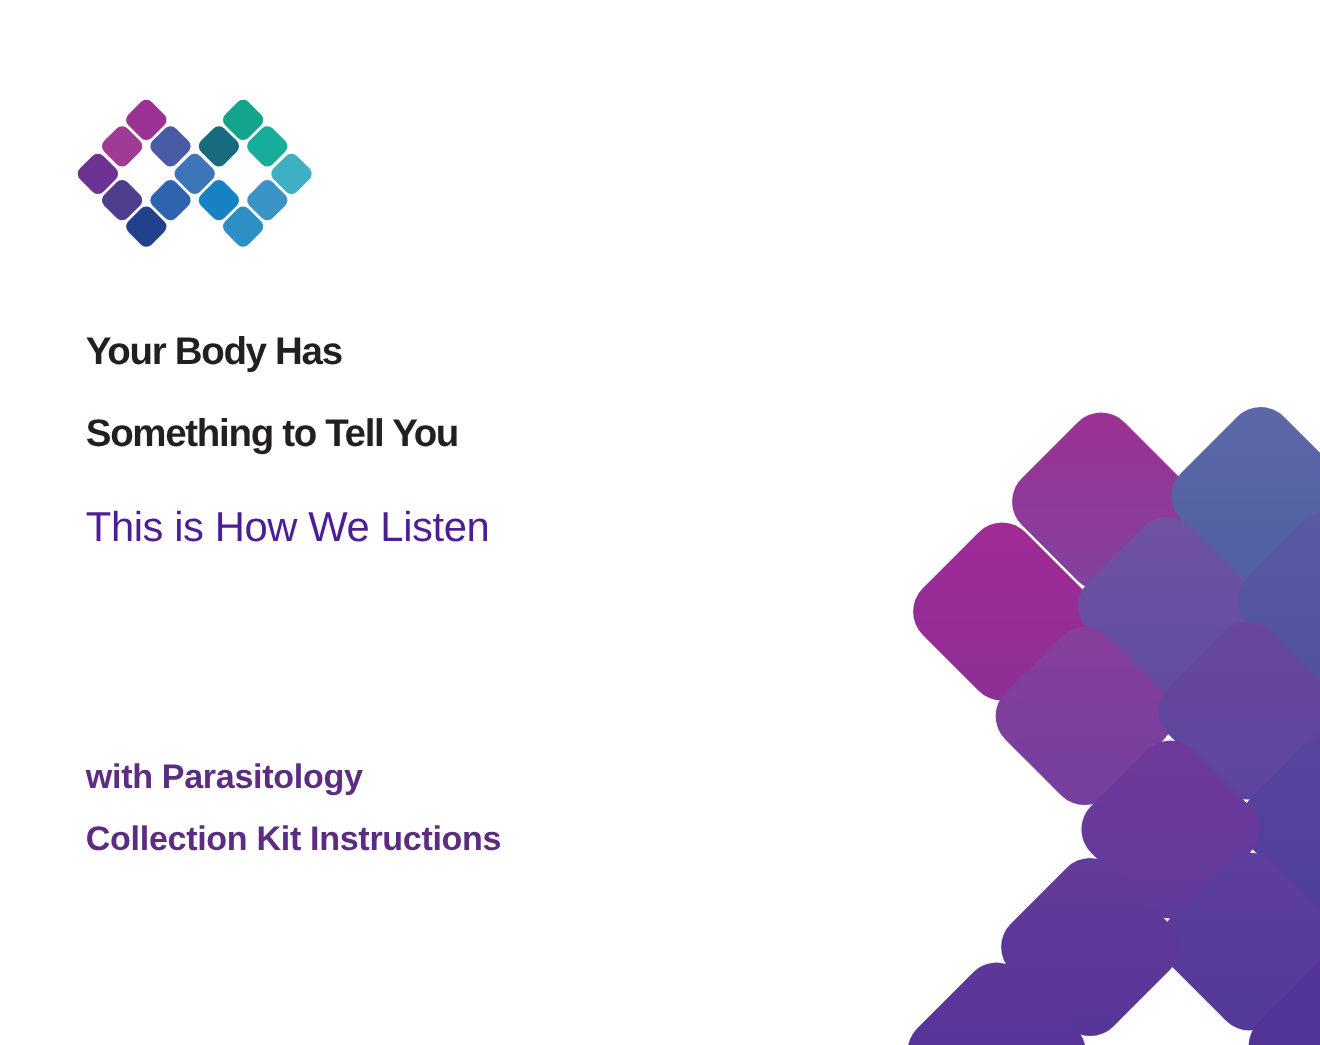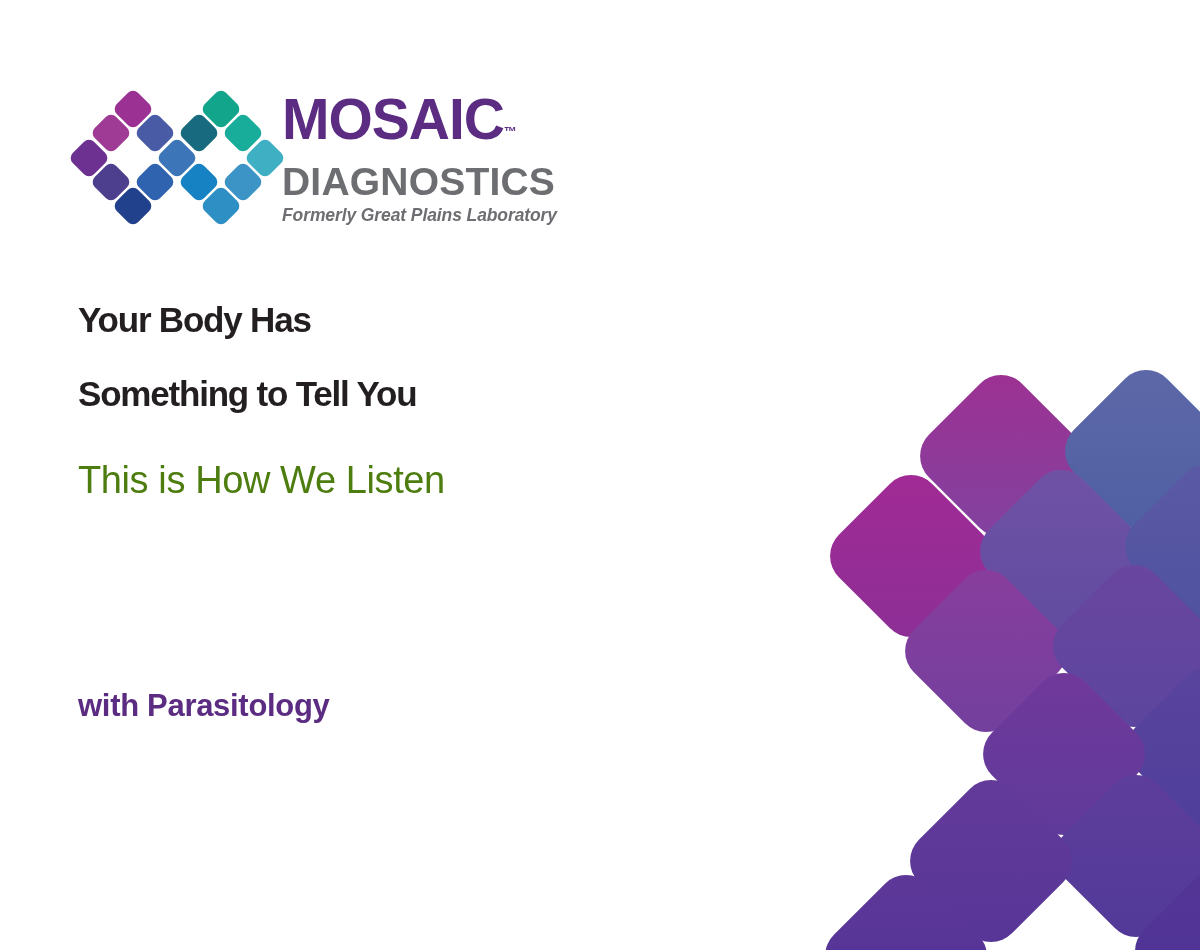--- a/index.html
+++ b/index.html
@@ -117,21 +117,21 @@
 
   #subtitle {
     position: absolute;
     left: 78px;
     top: 456px;
     font-family: "Liberation Sans", sans-serif;
     font-weight: normal;
     font-size: 38px;
     line-height: 48px;
     letter-spacing: -0.4px;
-    color: #4d7c0f;
+    color: #4c1d95;
     white-space: nowrap;
   }
 
   
   #product-title {
     position: absolute;
     left: 78px;
     top: 677px;
     width: 660px;
   }
@@ -177,31 +177,27 @@
         <div class="logo-tile" style="left: 66px; top: 75px; background: rgb(47, 99, 176);"></div>
         <div class="logo-tile" style="left: 88px; top: 51px; background: rgb(61, 118, 184);"></div>
         <div class="logo-tile" style="left: 110px; top: 26px; background: rgb(24, 106, 126);"></div>
         <div class="logo-tile" style="left: 110px; top: 75px; background: rgb(22, 130, 196);"></div>
         <div class="logo-tile" style="left: 132px; top: 2px; background: rgb(18, 165, 139);"></div>
         <div class="logo-tile" style="left: 154px; top: 26px; background: rgb(24, 172, 154);"></div>
         <div class="logo-tile" style="left: 176px; top: 51px; background: rgb(63, 175, 196);"></div>
         <div class="logo-tile" style="left: 154px; top: 75px; background: rgb(60, 147, 198);"></div>
         <div class="logo-tile" style="left: 132px; top: 99px; background: rgb(46, 143, 196);"></div>
       </div>
-    <div id="logo-word">
-      <div id="logo-mosaic-text"><span>MOSAIC</span><span id="logo-tm">™</span></div>
-      <div id="logo-diagnostics-text">DIAGNOSTICS</div>
-      <div id="logo-tagline-text">Formerly Great Plains Laboratory</div>
-    </div>
   </div>
 
   <div id="headline">
     <div class="headline-line">Your Body Has</div>
     <div class="headline-line">Something to Tell You</div>
   </div>
 
   <div id="subtitle">This is How We Listen</div>
 
   <div id="product-title">
     <div class="product-line">with Parasitology</div>
+    <div class="product-line">Collection Kit Instructions</div>
   </div>
 
 </div>
 
 </body></html>

